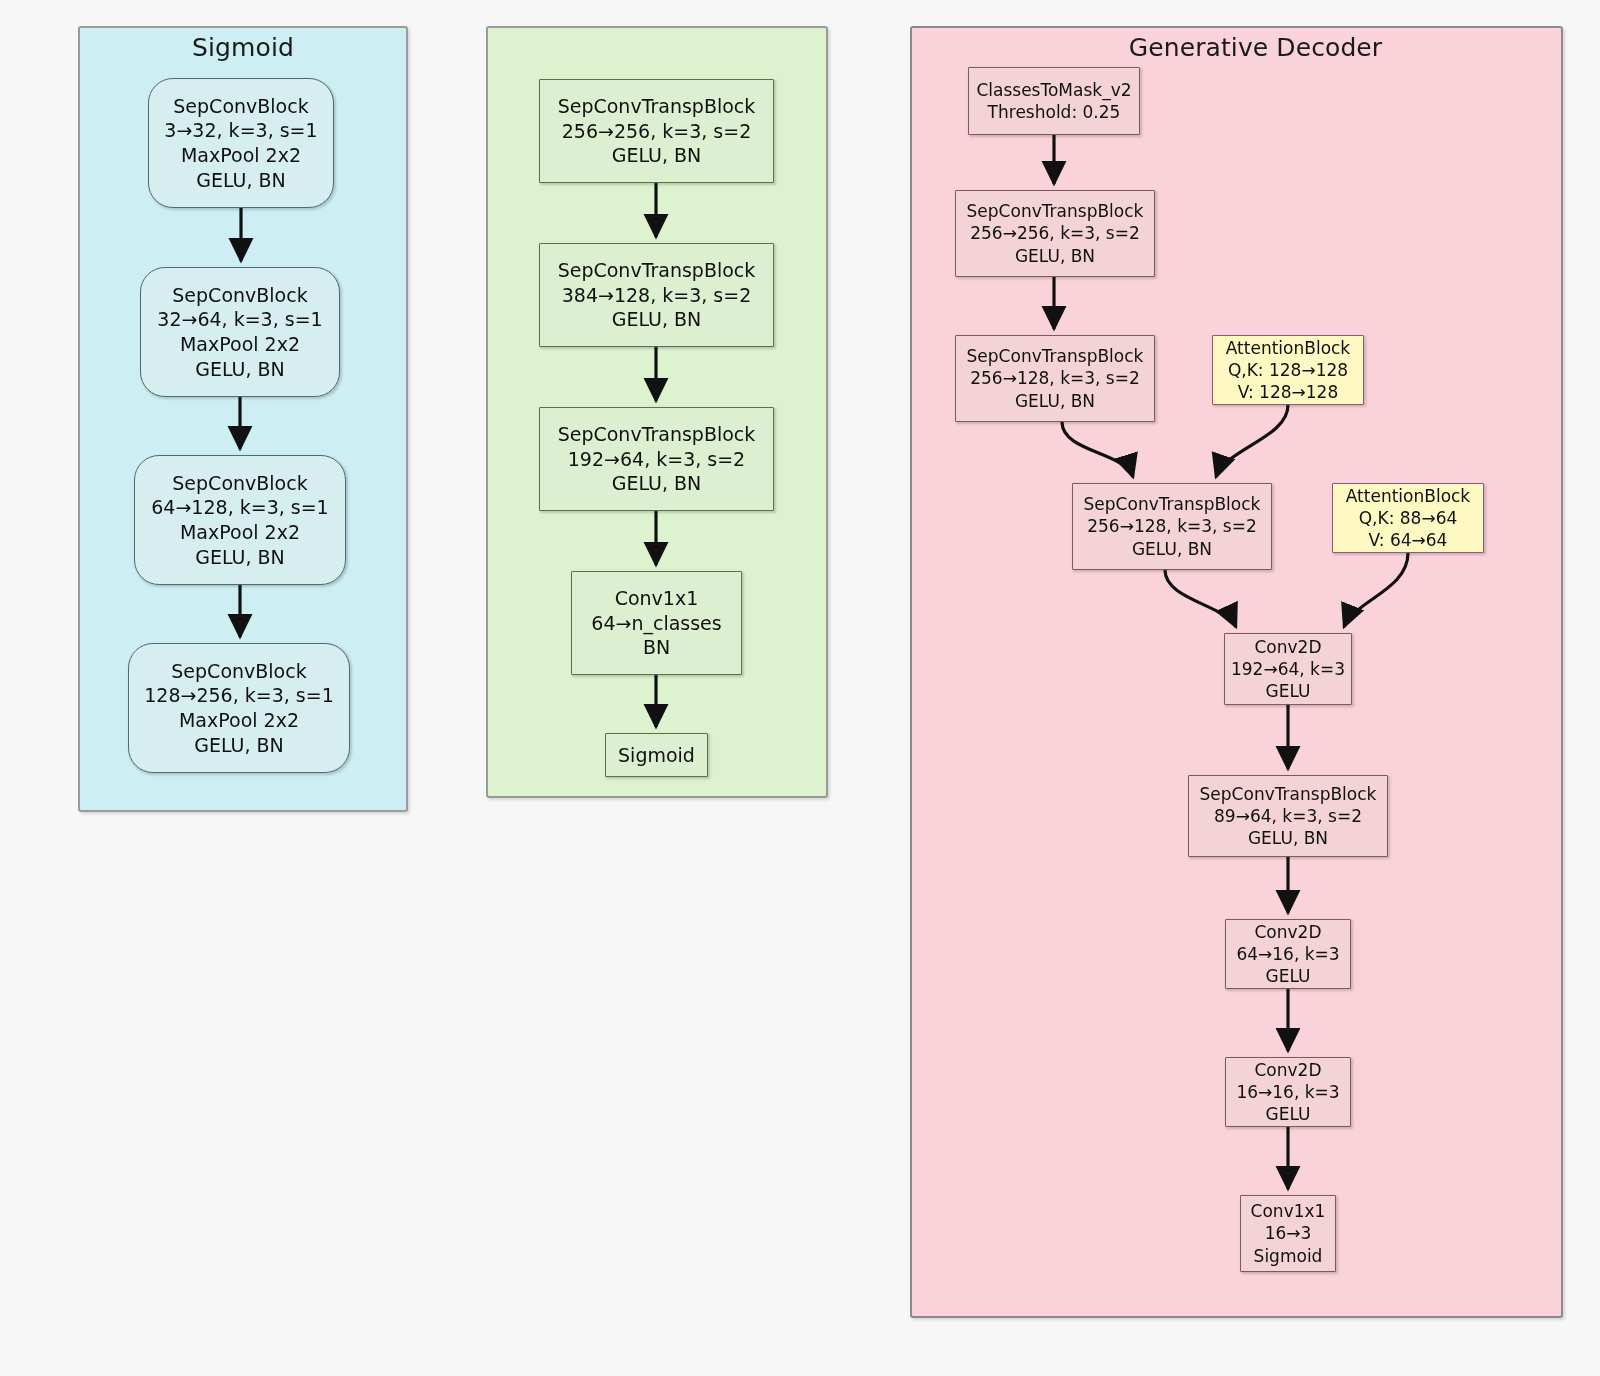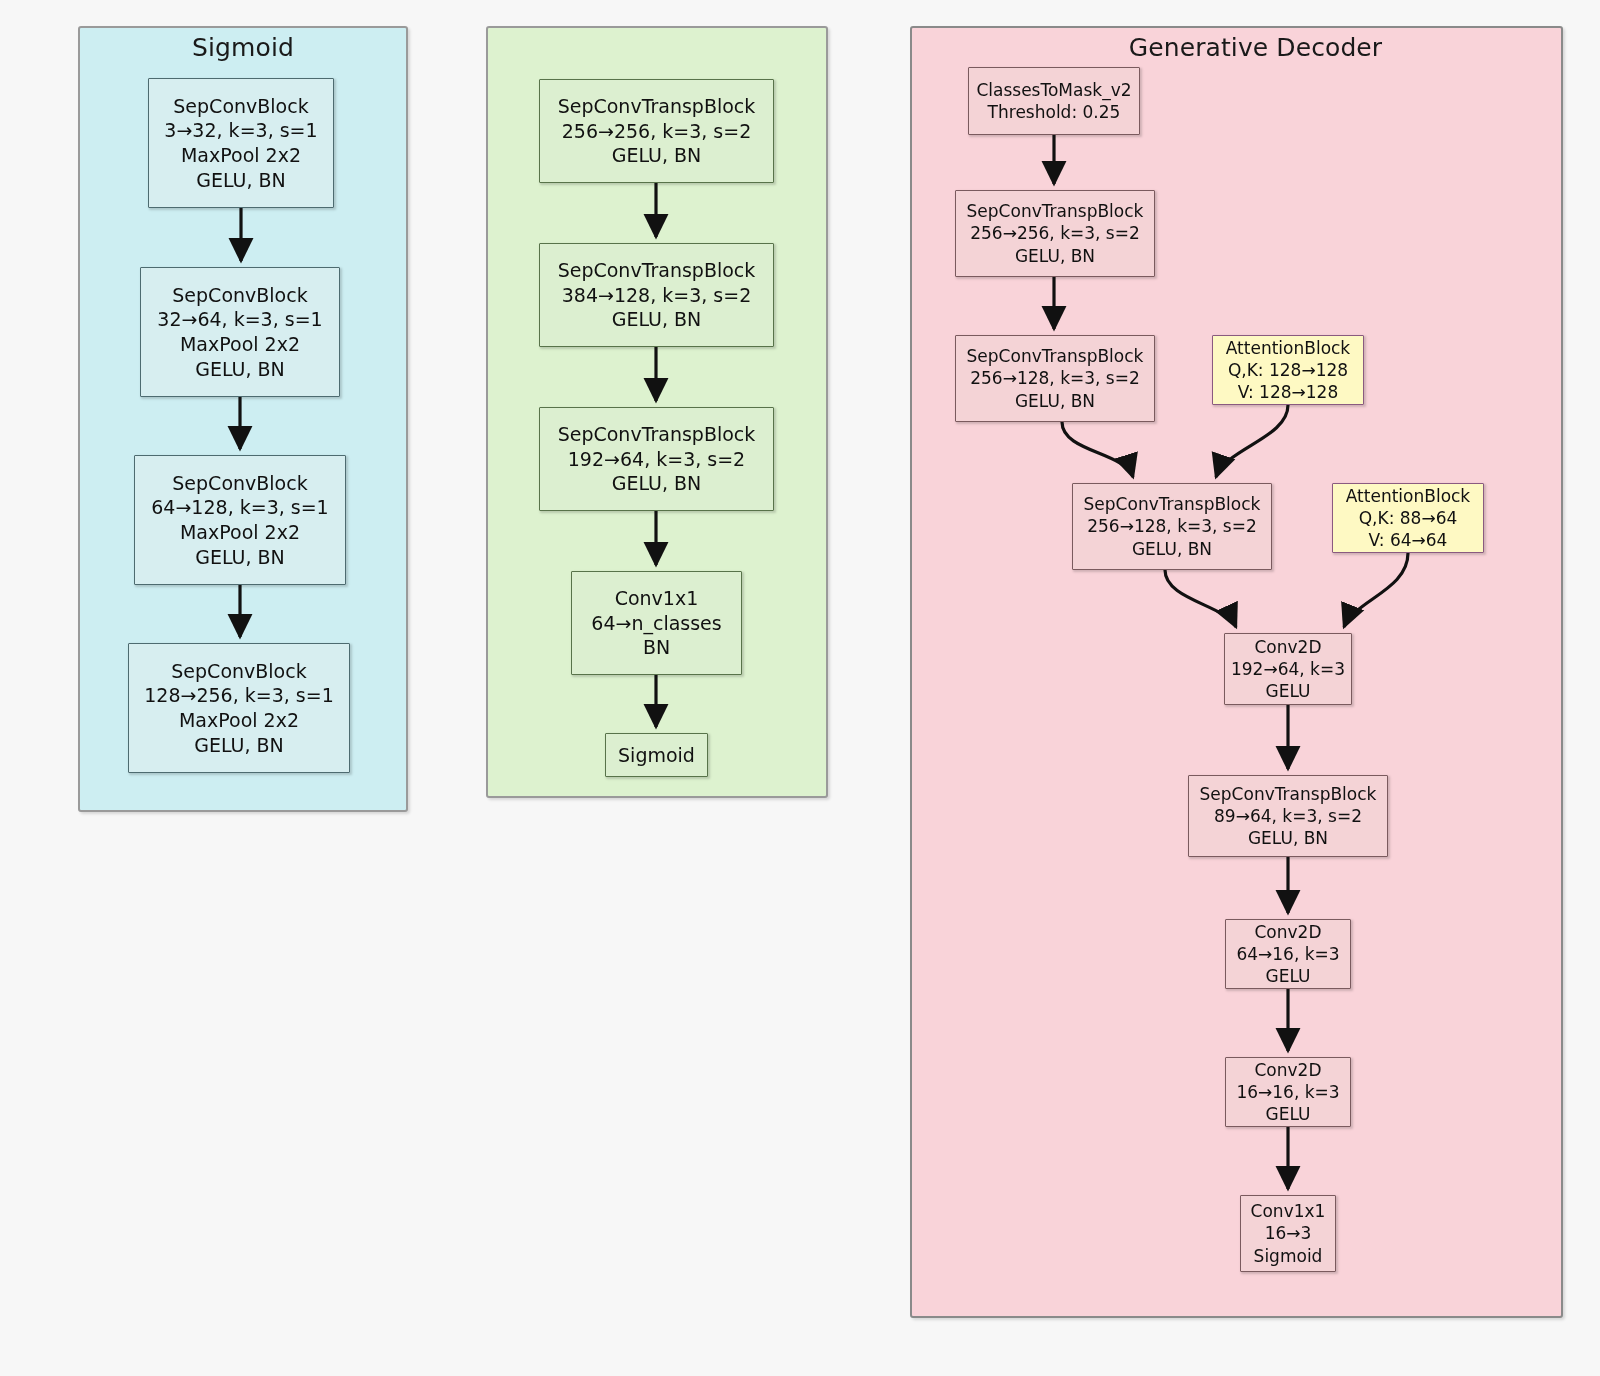--- a/index.html
+++ b/index.html
@@ -50,21 +50,21 @@
   }
   .node .line {
     display: block;
     text-align: center;
     color: #111;
     white-space: nowrap;
     line-height: 1.30;
   }
   
   .enc-cluster { background: #cdeef2; border-color: #9a9a9a; }
-  .enc-node { background: #d7eef0; border-color: #4d6b70; }
+  .enc-node { background: #d7eef0; border-color: #4d6b70; border-radius: 25px; }
   
   .seg-cluster { background: #ddf2cf; border-color: #9a9a9a; }
   .seg-node { background: #dcefd0; border-color: #58734a; }
   
   .gen-cluster { background: #f9d3d9; border-color: #8a8a8a; }
   .gen-node { background: #f4d3d6; border-color: #7a5a5e; }
   .attn-node { background: #fef9c3; border-color: #8a5a80; }
 
   svg.edges {
     position: absolute;

